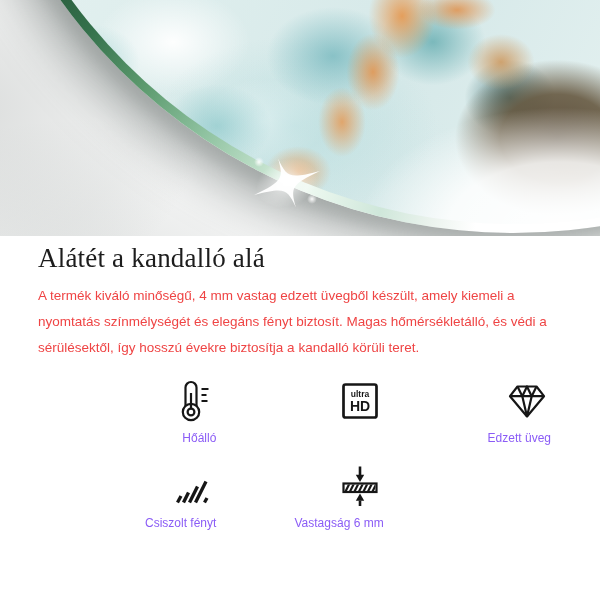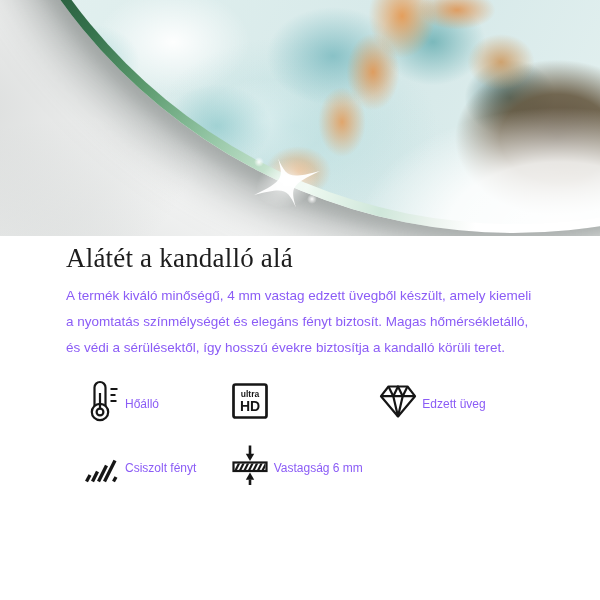--- a/index.html
+++ b/index.html
@@ -62,30 +62,30 @@
   .sparkle{position:absolute;left:257px;top:153px;width:60px;height:60px;
     background:radial-gradient(circle, rgba(255,255,255,0.95) 0%, rgba(255,255,255,0.5) 22%, rgba(255,255,255,0) 55%);
     transform:rotate(-20deg) scaleX(1.35);}
   .sparkle svg{display:block;}
   .glint{position:absolute;width:10px;height:10px;border-radius:50%;
     background:radial-gradient(circle, rgba(255,255,255,0.95), rgba(255,255,255,0) 70%);}
   .glint.g1{left:254px;top:157px;}
   .glint.g2{left:307px;top:194px;}
 
   
-  .content{padding:0 66px;}
+  .content{padding:0 38px;}
   .headline{
     font-family:"Liberation Serif","DejaVu Serif",serif;font-weight:400;
     font-size:27px;line-height:38px;color:#1d1d1d;margin:3px 0 0;letter-spacing:.2px;
   }
-  .desc{font-size:13.5px;line-height:26px;color:#8b5cf6;margin:6px 0 0;max-width:528px;}
+  .desc{font-size:13.5px;line-height:26px;color:#ef4444;margin:6px 0 0;max-width:528px;}
 
   
   .features{margin:16px 11px 0;display:grid;grid-template-columns:repeat(3,1fr);row-gap:16px;}
-  .feature{display:flex;flex-direction:row;align-items:center;}
+  .feature{display:flex;flex-direction:column;align-items:flex-end;}
   .feature svg{display:block;}
   .feature .lbl{margin-top:6px;font-size:12px;color:#8b5cf6;line-height:15px;text-align:center;}
   .ic{stroke:#161616;fill:none;stroke-width:2.2;}
 </style>
 </head>
 <body>
 
 <div class="hero">
   <div class="plate-rim"></div>
   <div class="plate-face"></div>

